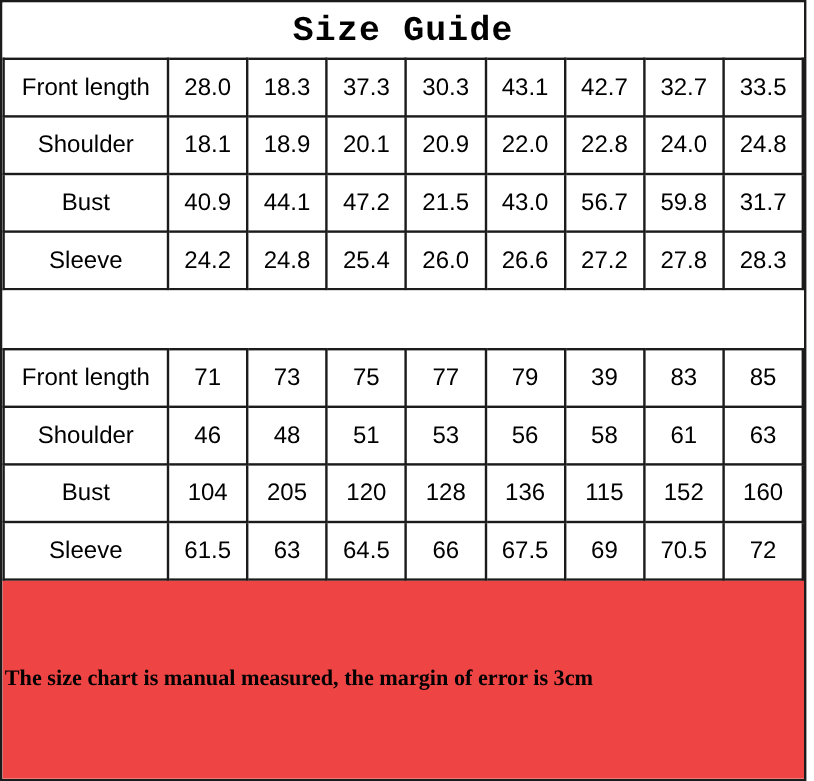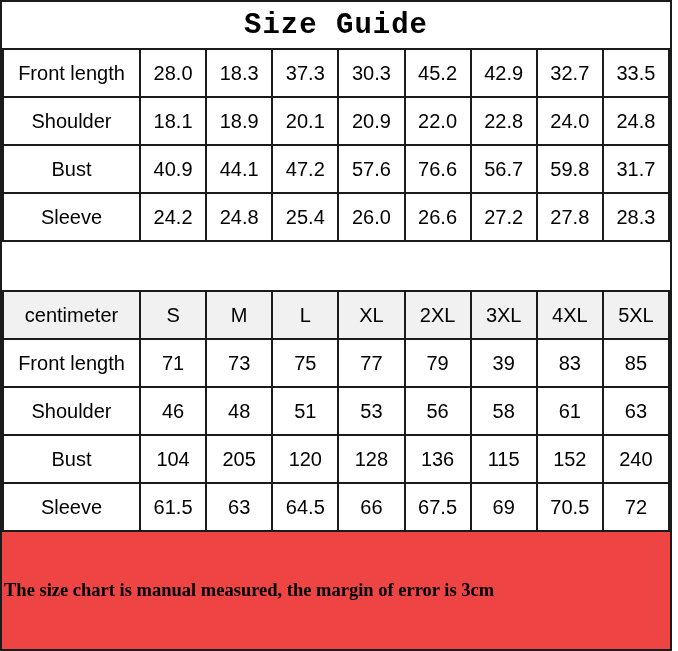--- a/index.html
+++ b/index.html
@@ -83,43 +83,43 @@
         <col>
         <col>
     </colgroup>
     <tbody>
         <tr>
           <td>Front length</td>
           <td>28.0</td>
           <td>18.3</td>
           <td>37.3</td>
           <td>30.3</td>
-          <td>45.2</td>
-          <td>42.9</td>
+          <td>43.1</td>
+          <td>42.7</td>
           <td>32.7</td>
           <td>33.5</td>
         </tr>
         <tr>
           <td>Shoulder</td>
           <td>18.1</td>
           <td>18.9</td>
           <td>20.1</td>
           <td>20.9</td>
           <td>22.0</td>
           <td>22.8</td>
           <td>24.0</td>
           <td>24.8</td>
         </tr>
         <tr>
           <td>Bust</td>
           <td>40.9</td>
           <td>44.1</td>
           <td>47.2</td>
-          <td>57.6</td>
-          <td>76.6</td>
+          <td>21.5</td>
+          <td>43.0</td>
           <td>56.7</td>
           <td>59.8</td>
           <td>31.7</td>
         </tr>
         <tr>
           <td>Sleeve</td>
           <td>24.2</td>
           <td>24.8</td>
           <td>25.4</td>
           <td>26.0</td>
@@ -139,31 +139,20 @@
       <col>
         <col>
         <col>
         <col>
         <col>
         <col>
         <col>
         <col>
     </colgroup>
     <tbody>
-        <tr class="header-row">
-          <td>centimeter</td>
-          <td>S</td>
-          <td>M</td>
-          <td>L</td>
-          <td>XL</td>
-          <td>2XL</td>
-          <td>3XL</td>
-          <td>4XL</td>
-          <td>5XL</td>
-        </tr>
         <tr>
           <td>Front length</td>
           <td>71</td>
           <td>73</td>
           <td>75</td>
           <td>77</td>
           <td>79</td>
           <td>39</td>
           <td>83</td>
           <td>85</td>
@@ -181,21 +170,21 @@
         </tr>
         <tr>
           <td>Bust</td>
           <td>104</td>
           <td>205</td>
           <td>120</td>
           <td>128</td>
           <td>136</td>
           <td>115</td>
           <td>152</td>
-          <td>240</td>
+          <td>160</td>
         </tr>
         <tr>
           <td>Sleeve</td>
           <td>61.5</td>
           <td>63</td>
           <td>64.5</td>
           <td>66</td>
           <td>67.5</td>
           <td>69</td>
           <td>70.5</td>

